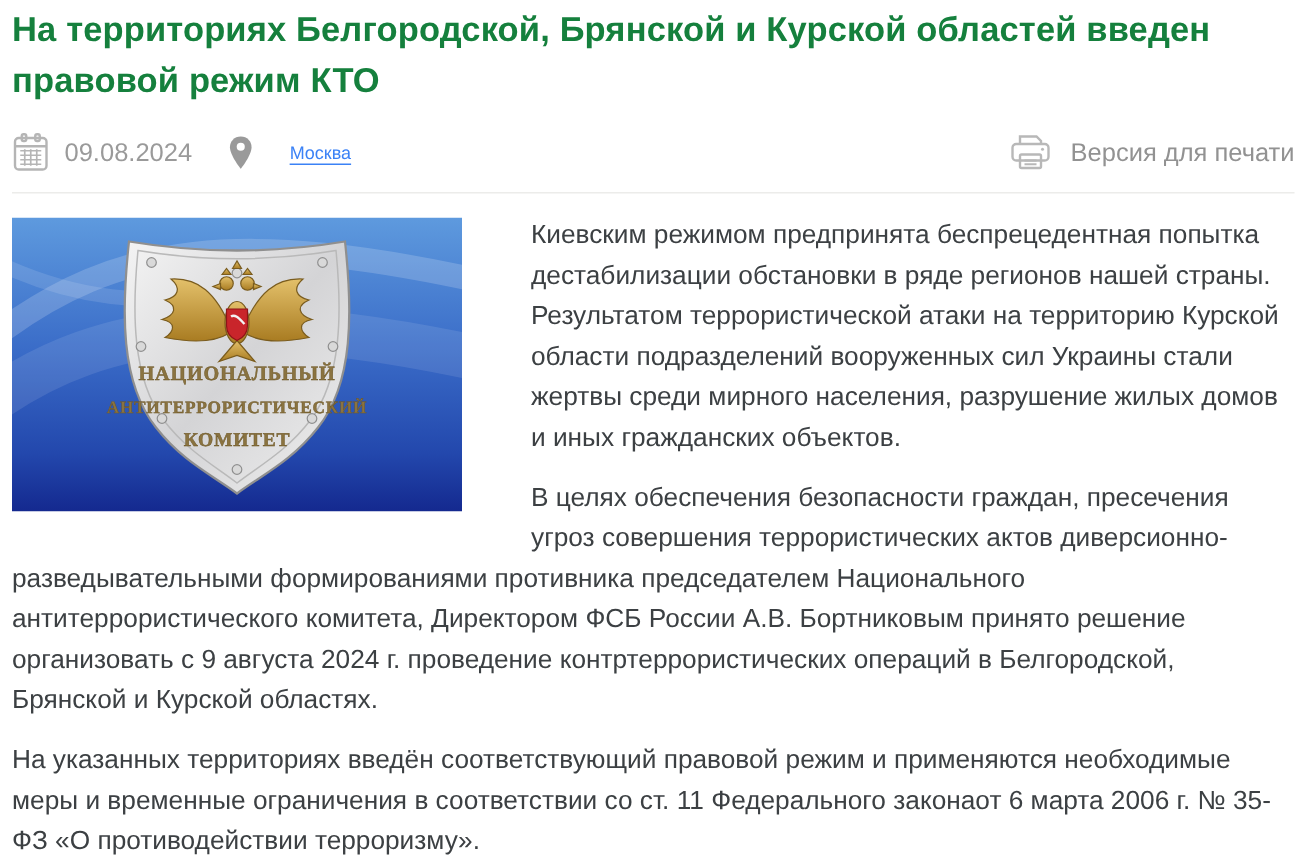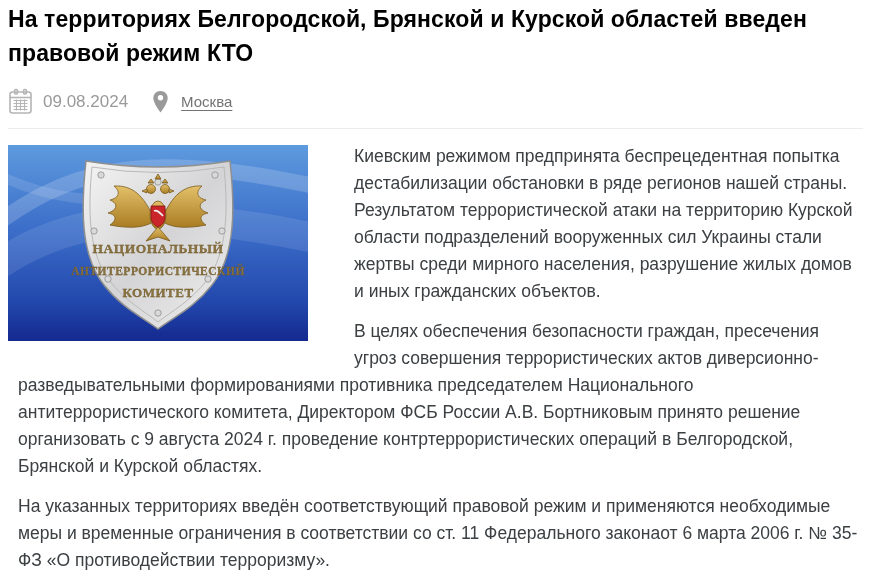--- a/index.html
+++ b/index.html
@@ -5,43 +5,43 @@
   html,body{margin:0;padding:0;background:#fff;}
   body{
     width:873px;height:571px;overflow:hidden;
     font-family:"Liberation Sans","DejaVu Sans",sans-serif;
     color:#3c4043;
   }
   .page{padding:0 10px 0 8px;}
   .page-title{
     margin:0;padding-top:2px;
     font-size:23px;line-height:34px;font-weight:600;
-    color:#000000;letter-spacing:.1px;
+    color:#15803d;letter-spacing:.1px;
   }
   .meta-row{
     margin-top:18px;
     display:flex;align-items:center;justify-content:space-between;
   }
   .meta-left,.meta-right{display:flex;align-items:center;}
   .meta-left{gap:10px;}
   .meta-right{gap:46px;}
   .meta-text{font-size:17px;color:#9a9a9a;text-align:right;}
   .loc-link{
-    font-size:15px;color:#737373;text-decoration:underline;
-    text-underline-offset:3px;cursor:pointer;margin-left:2px;
+    font-size:12px;color:#3b82f6;text-decoration:underline;
+    text-underline-offset:3px;cursor:pointer;margin-left:14px;
   }
   .pin-gap{margin-left:14px;}
   .action{
     display:flex;align-items:center;gap:12px;cursor:pointer;
     font-size:17px;color:#929292;text-decoration:none;
   }
   .mi{display:inline-flex;align-items:center;}
   .divider{border-bottom:1px solid #ececea;margin-top:13px;}
   .article{margin-top:14px;font-size:17.5px;line-height:27px;color:#3c4043;}
-  .article p{margin:0 0 13px 0;padding-left:10px;}
+  .article p{margin:0 0 13px 0;}
   .emblem{
     float:left;width:332px;height:196px;
     margin:2px 14px 10px 0;
   }
   .emblem svg{display:block;width:300px;height:196px;}
 </style>
 </head>
 <body>
 
 <div class="page">
@@ -70,20 +70,33 @@
       <span class="meta-text">09.08.2024</span>
       <span class="mi pin-gap">
         <svg width="17" height="24" viewBox="0 0 17 24">
           <path d="M8.5 1 C4.2 1 1.3 4.3 1.3 8.1 c0 5.4 7.2 14.4 7.2 14.4 s7.2-9 7.2-14.4 C15.7 4.3 12.8 1 8.5 1 Z" fill="#9a9a9a"></path>
           <circle cx="8.5" cy="7.8" r="2.7" fill="#fff"></circle>
         </svg>
       </span>
       <a class="loc-link">Москва</a>
     </div>
     <div class="meta-right">
+      <a class="action">
+        <span class="mi">
+          <svg width="30" height="27" viewBox="0 0 30 27" fill="none" stroke="#b8b8b8" stroke-width="1.6">
+            <path d="M8 8 V3 h11 l3 3 v2"></path>
+            <rect x="3" y="8" width="24" height="11" rx="2.5"></rect>
+            <circle cx="23" cy="11.5" r="1" fill="#b8b8b8" stroke="none"></circle>
+            <rect x="8" y="15" width="14" height="9" rx="1"></rect>
+            <line x1="11" y1="19" x2="19" y2="19" stroke-width="1.2"></line>
+            <line x1="11" y1="21.5" x2="19" y2="21.5" stroke-width="1.2"></line>
+          </svg>
+        </span>
+        <span>Версия для печати</span>
+      </a>
     </div>
   </div>
 
   <div class="divider"></div>
 
   <div class="article">
 
     <div class="emblem">
       <svg viewBox="0 0 300 196" preserveAspectRatio="none">
         <defs>

